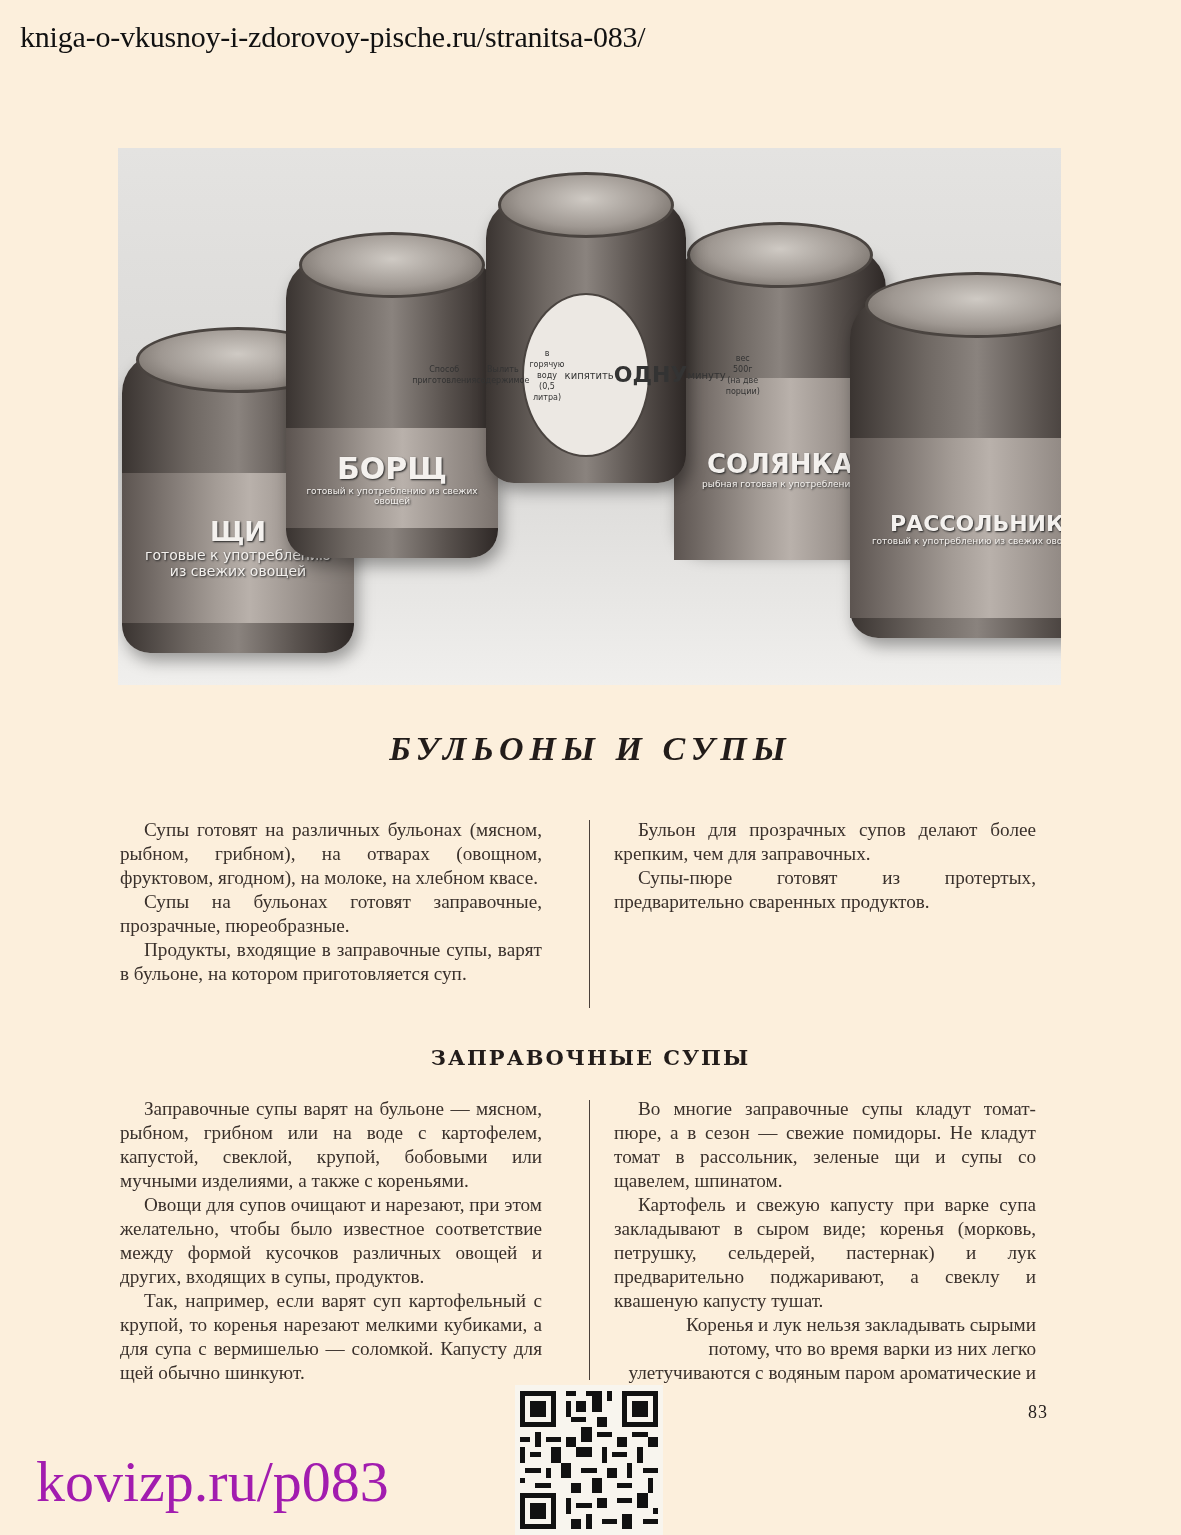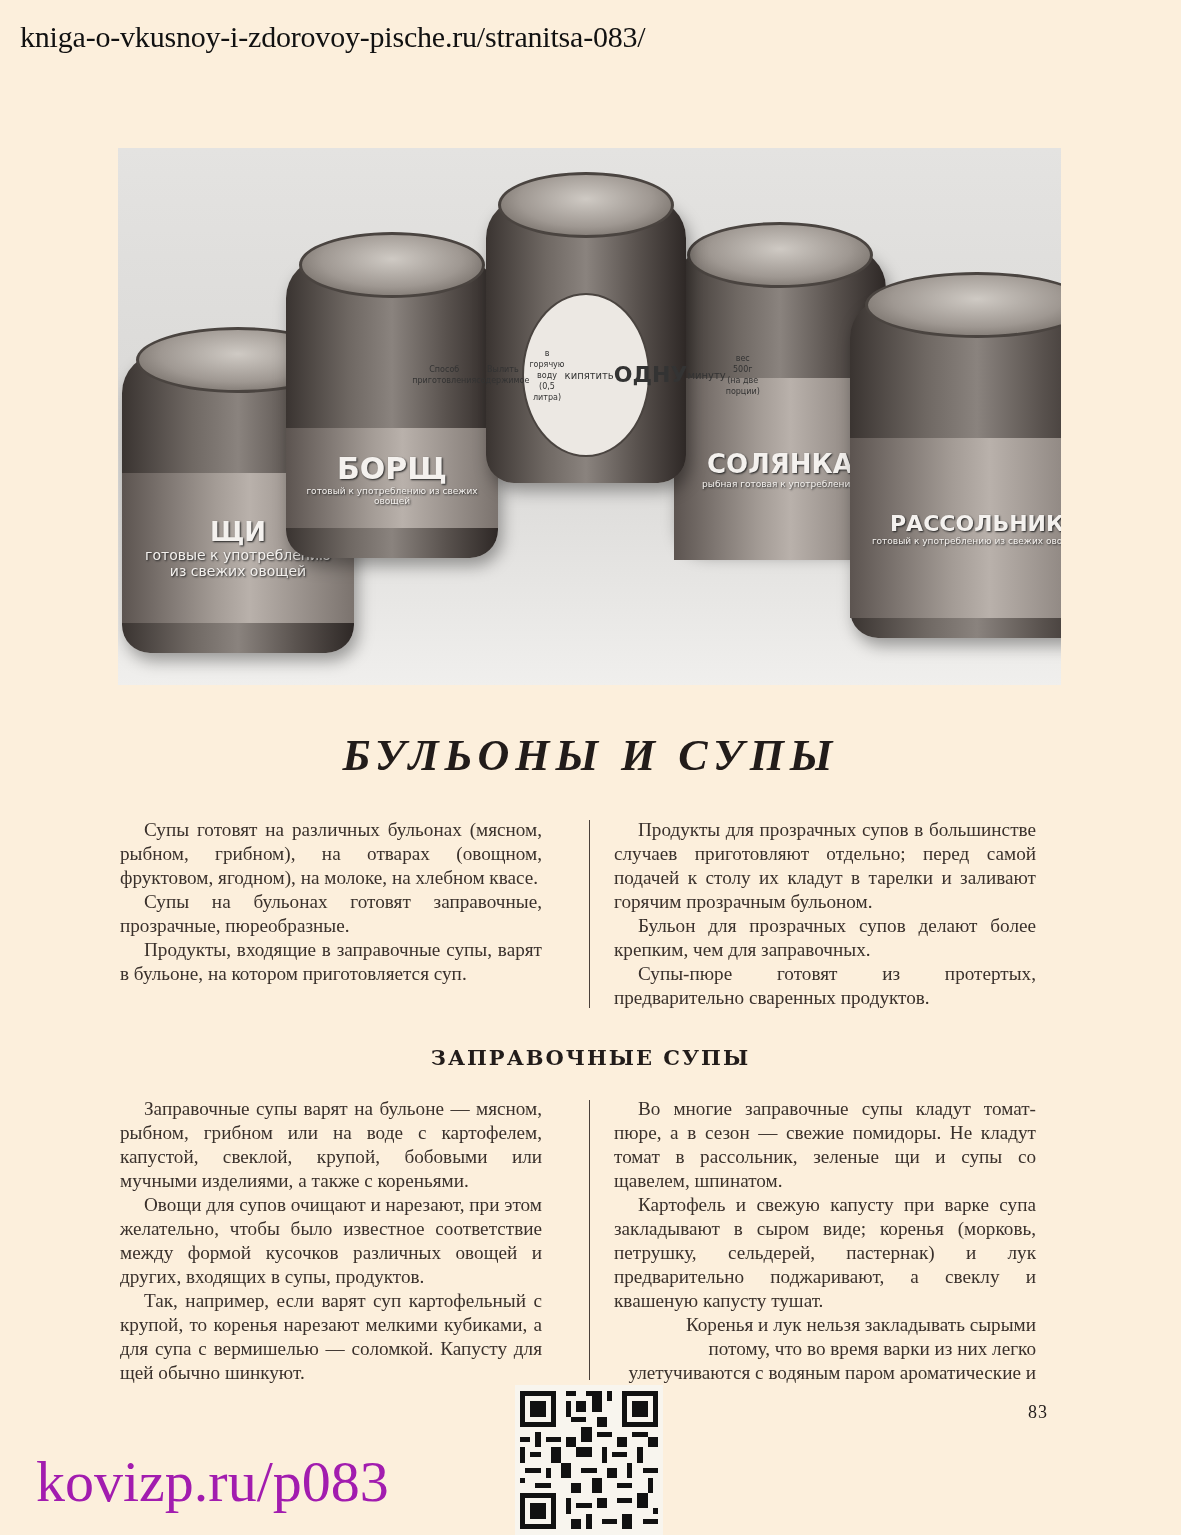--- a/index.html
+++ b/index.html
@@ -43,21 +43,21 @@
   .jar .oval {
     position: absolute; left: 18%; right: 18%;
     border-radius: 50%;
     background: #ece8e3; border: 2px solid #4a4440;
     display: flex; flex-direction: row; align-items: center; justify-content: center;
     font-family: "DejaVu Sans", sans-serif; color: #333; text-align: center;
   }
   .title {
     position: absolute; left: 0; right: 0; top: 730px;
     text-align: center;
-    font-size: 44px; font-weight: bold; font-style: italic;
+    font-size: 34px; font-weight: bold; font-style: italic;
     letter-spacing: 6px; color: #221c1a;
   }
   .col {
     position: absolute; width: 422px;
     font-size: 19.2px; line-height: 24px;
     text-align: justify; color: #3a312c;
   }
   .col p { margin: 0; text-indent: 24px; }
   .col-left-1 { left: 120px; top: 818px; }
   .col-right-1 { left: 614px; top: 818px; }
@@ -140,21 +140,20 @@
 
 <div class="title">БУЛЬОНЫ И СУПЫ</div>
 
 <div class="col col-left-1">
   <p>Супы готовят на различных бульонах (мясном, рыбном, грибном), на отварах (овощном, фруктовом, ягодном), на молоке, на хлебном квасе.</p>
   <p>Супы на бульонах готовят заправочные, прозрачные, пюреобразные.</p>
   <p>Продукты, входящие в заправочные супы, варят в бульоне, на котором приготовляется суп.</p>
 </div>
 <div class="divider div-1"></div>
 <div class="col col-right-1">
-  <p>Продукты для прозрачных супов в большинстве случаев приготовляют отдельно; перед самой подачей к столу их кладут в тарелки и заливают горячим прозрачным бульоном.</p>
   <p>Бульон для прозрачных супов делают более крепким, чем для заправочных.</p>
   <p>Супы-пюре готовят из протертых, предварительно сваренных продуктов.</p>
 </div>
 
 <div class="subhead">ЗАПРАВОЧНЫЕ СУПЫ</div>
 
 <div class="col col-left-2">
   <p>Заправочные супы варят на бульоне — мясном, рыбном, грибном или на воде с картофелем, капустой, свеклой, крупой, бобовыми или мучными изделиями, а также с кореньями.</p>
   <p>Овощи для супов очищают и нарезают, при этом желательно, чтобы было известное соответствие между формой кусочков различных овощей и других, входящих в супы, продуктов.</p>
   <p>Так, например, если варят суп картофельный с крупой, то коренья нарезают мелкими кубиками, а для супа с вермишелью — соломкой. Капусту для щей обычно шинкуют.</p>

